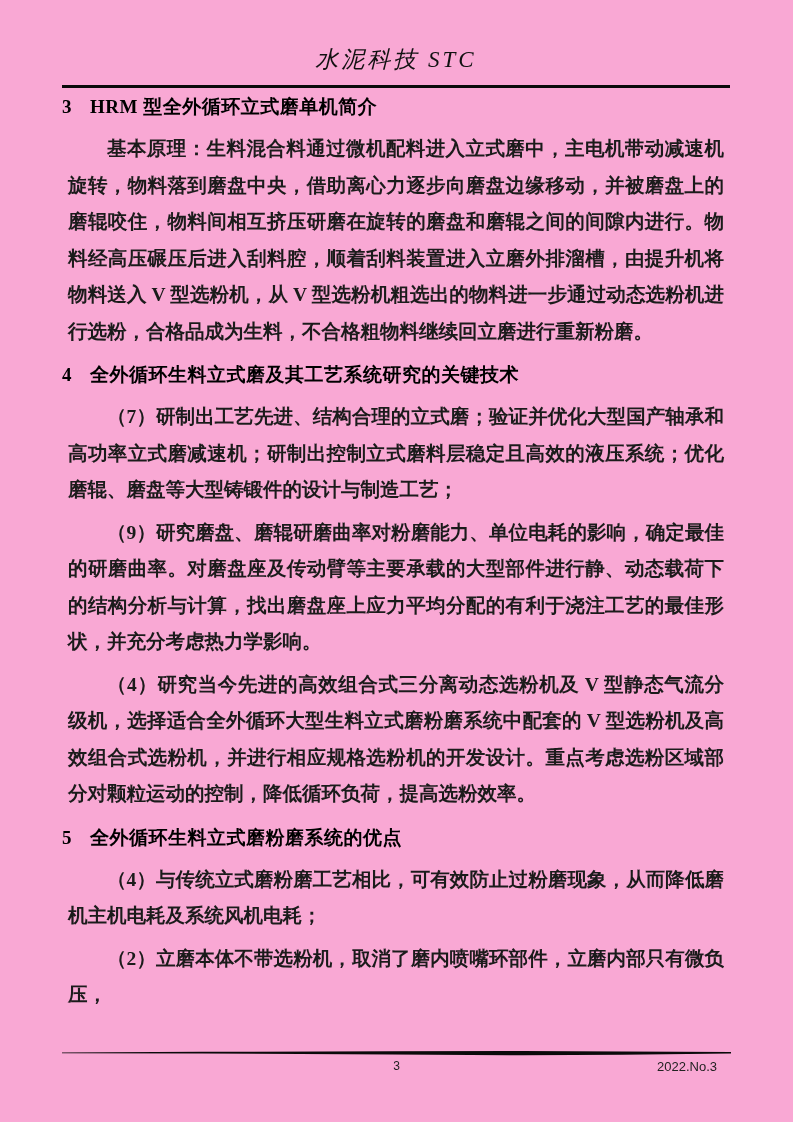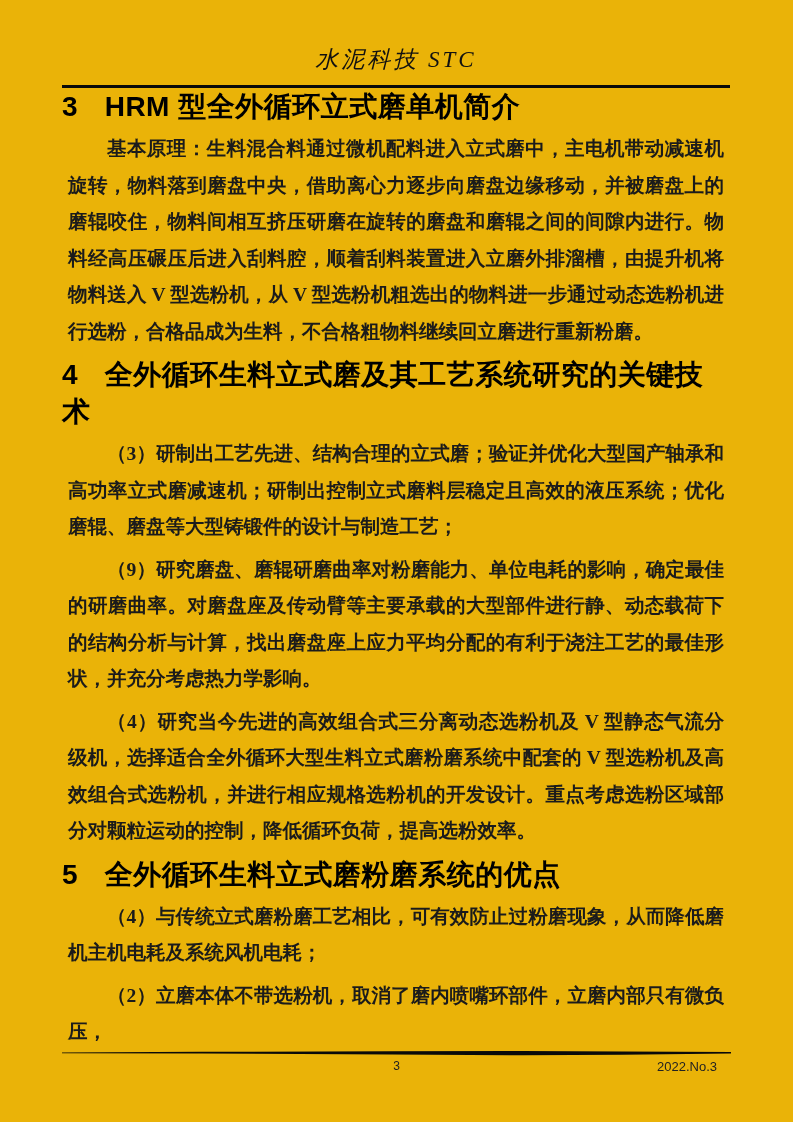--- a/index.html
+++ b/index.html
@@ -5,21 +5,21 @@
   html, body {
     margin: 0;
     padding: 0;
     background: #e8e8e8;
   }
   .page {
     position: relative;
     width: 793px;
     height: 1122px;
     margin: 0 auto;
-    background: #eab308;
+    background: #f9a8d4;
     color: #1b1b1b;
     overflow: hidden;
     font-family: "Liberation Serif", "DejaVu Serif", serif;
   }
   .content {
     padding: 46px 63px 0 62px; 
   }
   .journal-title {
     text-align: center;
     font-family: "Liberation Serif", "DejaVu Serif", serif;
@@ -30,23 +30,23 @@
     color: #111;
     white-space: nowrap;
   }
   .header-rule {
     margin-top: 11px;
     border-top: 3px solid #0a0a0a;
     height: 0;
   }
   .sec-h {
     margin: 0;
-    font-family: Liberation Sans, sans-serif;
+    font-family: Liberation Serif, serif;
     font-weight: bold;
-    font-size: 28px;
+    font-size: 19px;
     line-height: 37px;
     color: #000;
     letter-spacing: 0.5px;
   }
   .sec-h .sec-num {
     display: inline-block;
     margin-right: 0.95em;
   }
   .para {
     margin: 6px;
@@ -99,21 +99,21 @@
     <div class="header-rule"></div>
 
     <h2 class="sec-h">
       <span class="sec-num">3</span><span class="sec-title">HRM 型全外循环立式磨单机简介</span>
     </h2>
     <p class="para">基本原理：生料混合料通过微机配料进入立式磨中，主电机带动减速机旋转，物料落到磨盘中央，借助离心力逐步向磨盘边缘移动，并被磨盘上的磨辊咬住，物料间相互挤压研磨在旋转的磨盘和磨辊之间的间隙内进行。物料经高压碾压后进入刮料腔，顺着刮料装置进入立磨外排溜槽，由提升机将物料送入 V 型选粉机，从 V 型选粉机粗选出的物料进一步通过动态选粉机进行选粉，合格品成为生料，不合格粗物料继续回立磨进行重新粉磨。</p>
 
     <h2 class="sec-h">
       <span class="sec-num">4</span><span class="sec-title">全外循环生料立式磨及其工艺系统研究的关键技术</span>
     </h2>
-    <p class="para">（3）研制出工艺先进、结构合理的立式磨；验证并优化大型国产轴承和高功率立式磨减速机；研制出控制立式磨料层稳定且高效的液压系统；优化磨辊、磨盘等大型铸锻件的设计与制造工艺；</p>
+    <p class="para">（7）研制出工艺先进、结构合理的立式磨；验证并优化大型国产轴承和高功率立式磨减速机；研制出控制立式磨料层稳定且高效的液压系统；优化磨辊、磨盘等大型铸锻件的设计与制造工艺；</p>
     <p class="para">（9）研究磨盘、磨辊研磨曲率对粉磨能力、单位电耗的影响，确定最佳的研磨曲率。对磨盘座及传动臂等主要承载的大型部件进行静、动态载荷下的结构分析与计算，找出磨盘座上应力平均分配的有利于浇注工艺的最佳形状，并充分考虑热力学影响。</p>
     <p class="para">（4）研究当今先进的高效组合式三分离动态选粉机及 V 型静态气流分级机，选择适合全外循环大型生料立式磨粉磨系统中配套的 V 型选粉机及高效组合式选粉机，并进行相应规格选粉机的开发设计。重点考虑选粉区域部分对颗粒运动的控制，降低循环负荷，提高选粉效率。</p>
 
     <h2 class="sec-h">
       <span class="sec-num">5</span><span class="sec-title">全外循环生料立式磨粉磨系统的优点</span>
     </h2>
     <p class="para">（4）与传统立式磨粉磨工艺相比，可有效防止过粉磨现象，从而降低磨机主机电耗及系统风机电耗；</p>
     <p class="para">（2）立磨本体不带选粉机，取消了磨内喷嘴环部件，立磨内部只有微负压，</p>
 
   </div>

